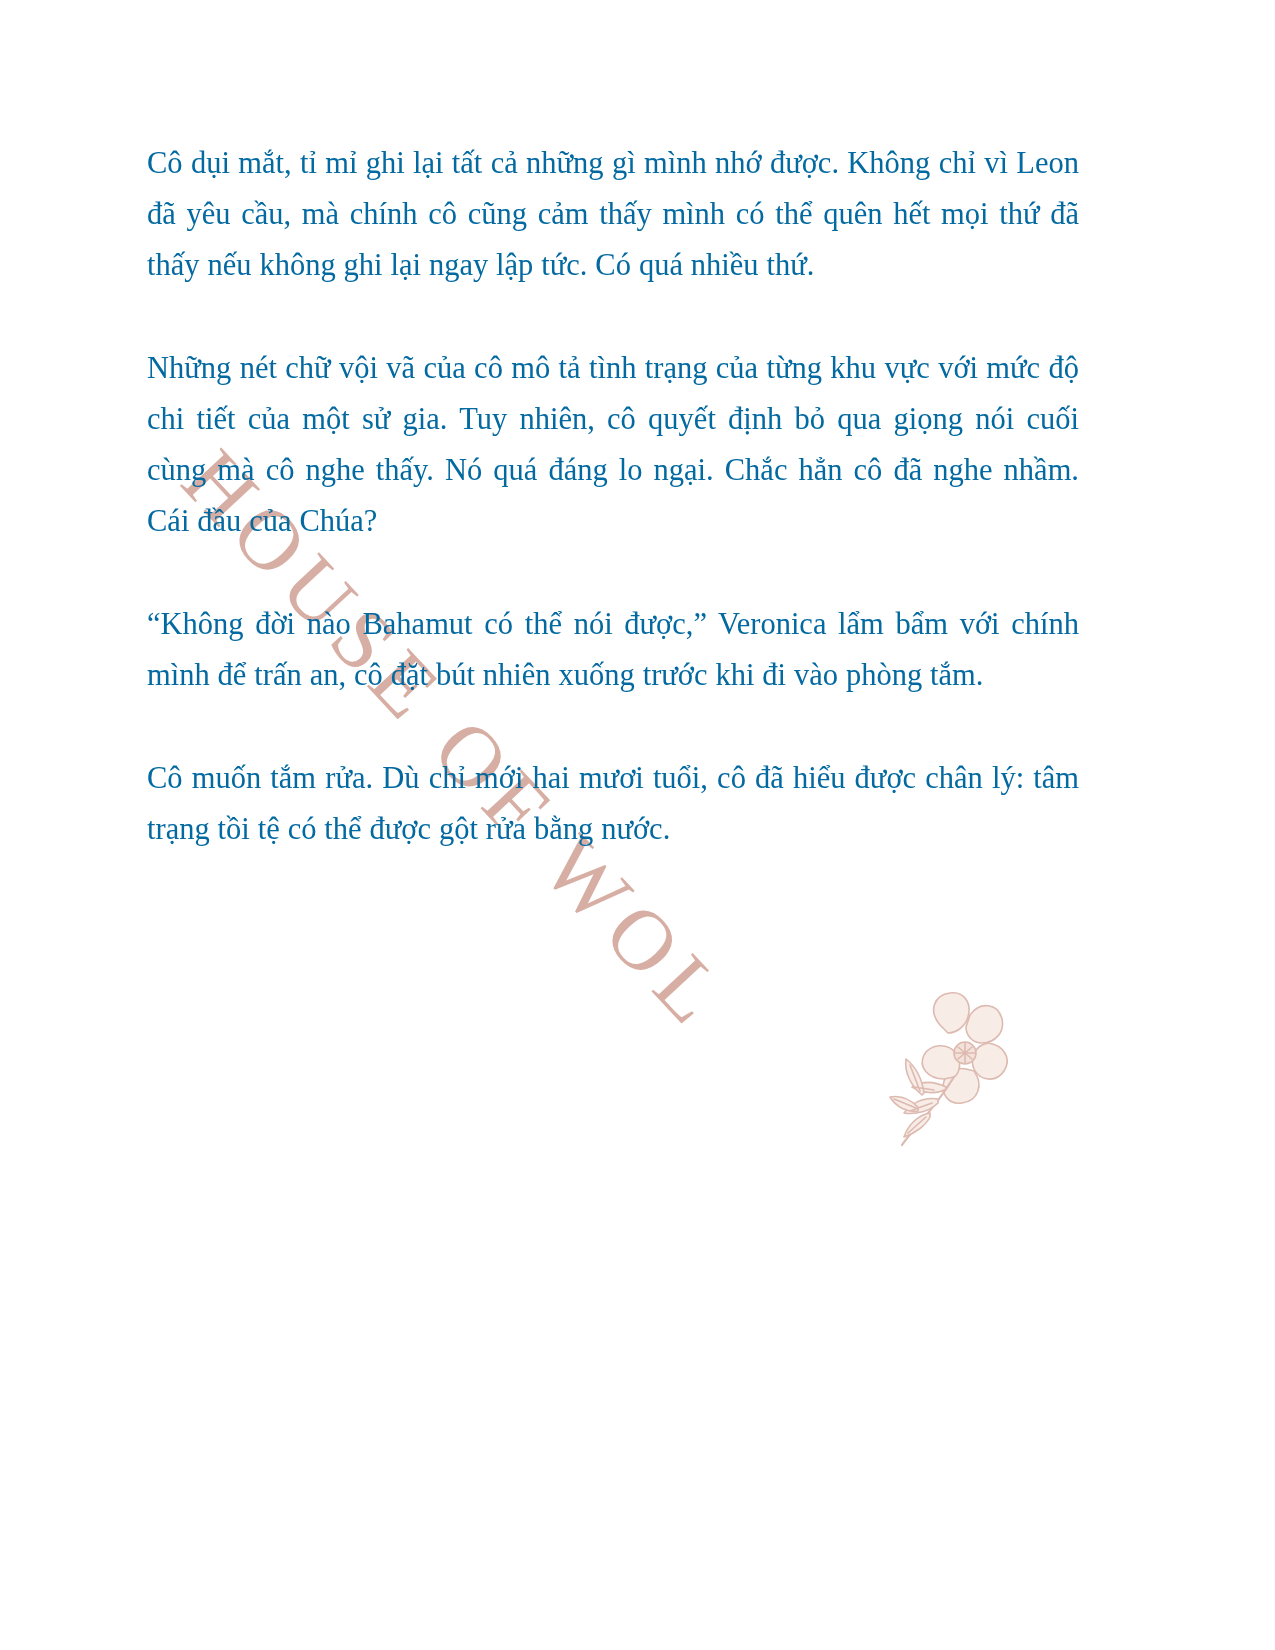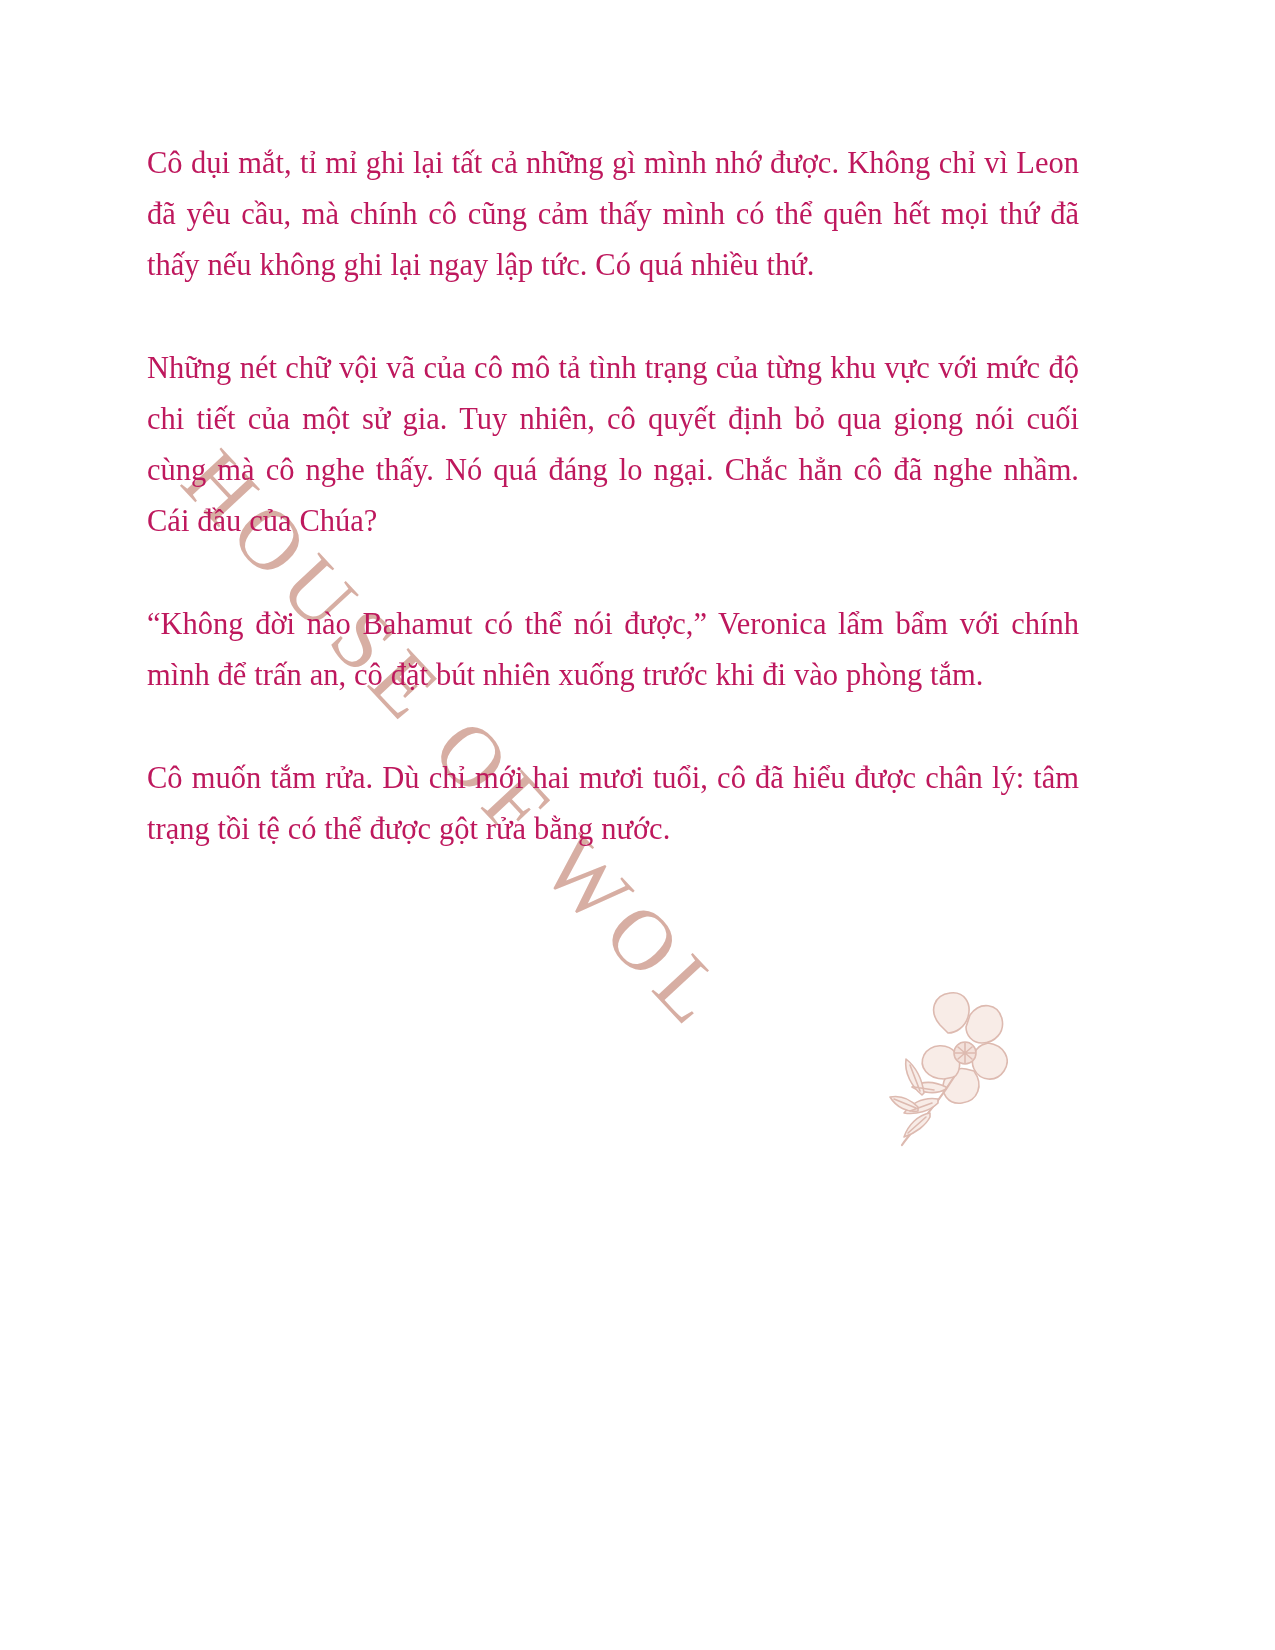--- a/index.html
+++ b/index.html
@@ -62,21 +62,21 @@
   .body-text {
     position: absolute;
     left: 147px;
     top: 138px;
     width: 932px;
     z-index: 2;
   }
   .para {
     font-size: 30.5px;
     line-height: 51px;
-    color: #be185d;
+    color: #0369a1;
     text-align: justify;
     text-justify: inter-word;
     margin: 0 0 52px 0;
     hyphens: none;
     word-spacing: 0.3px;
   }
   .para:last-child { margin-bottom: 0; }
 </style>
 </head>
 <body>

